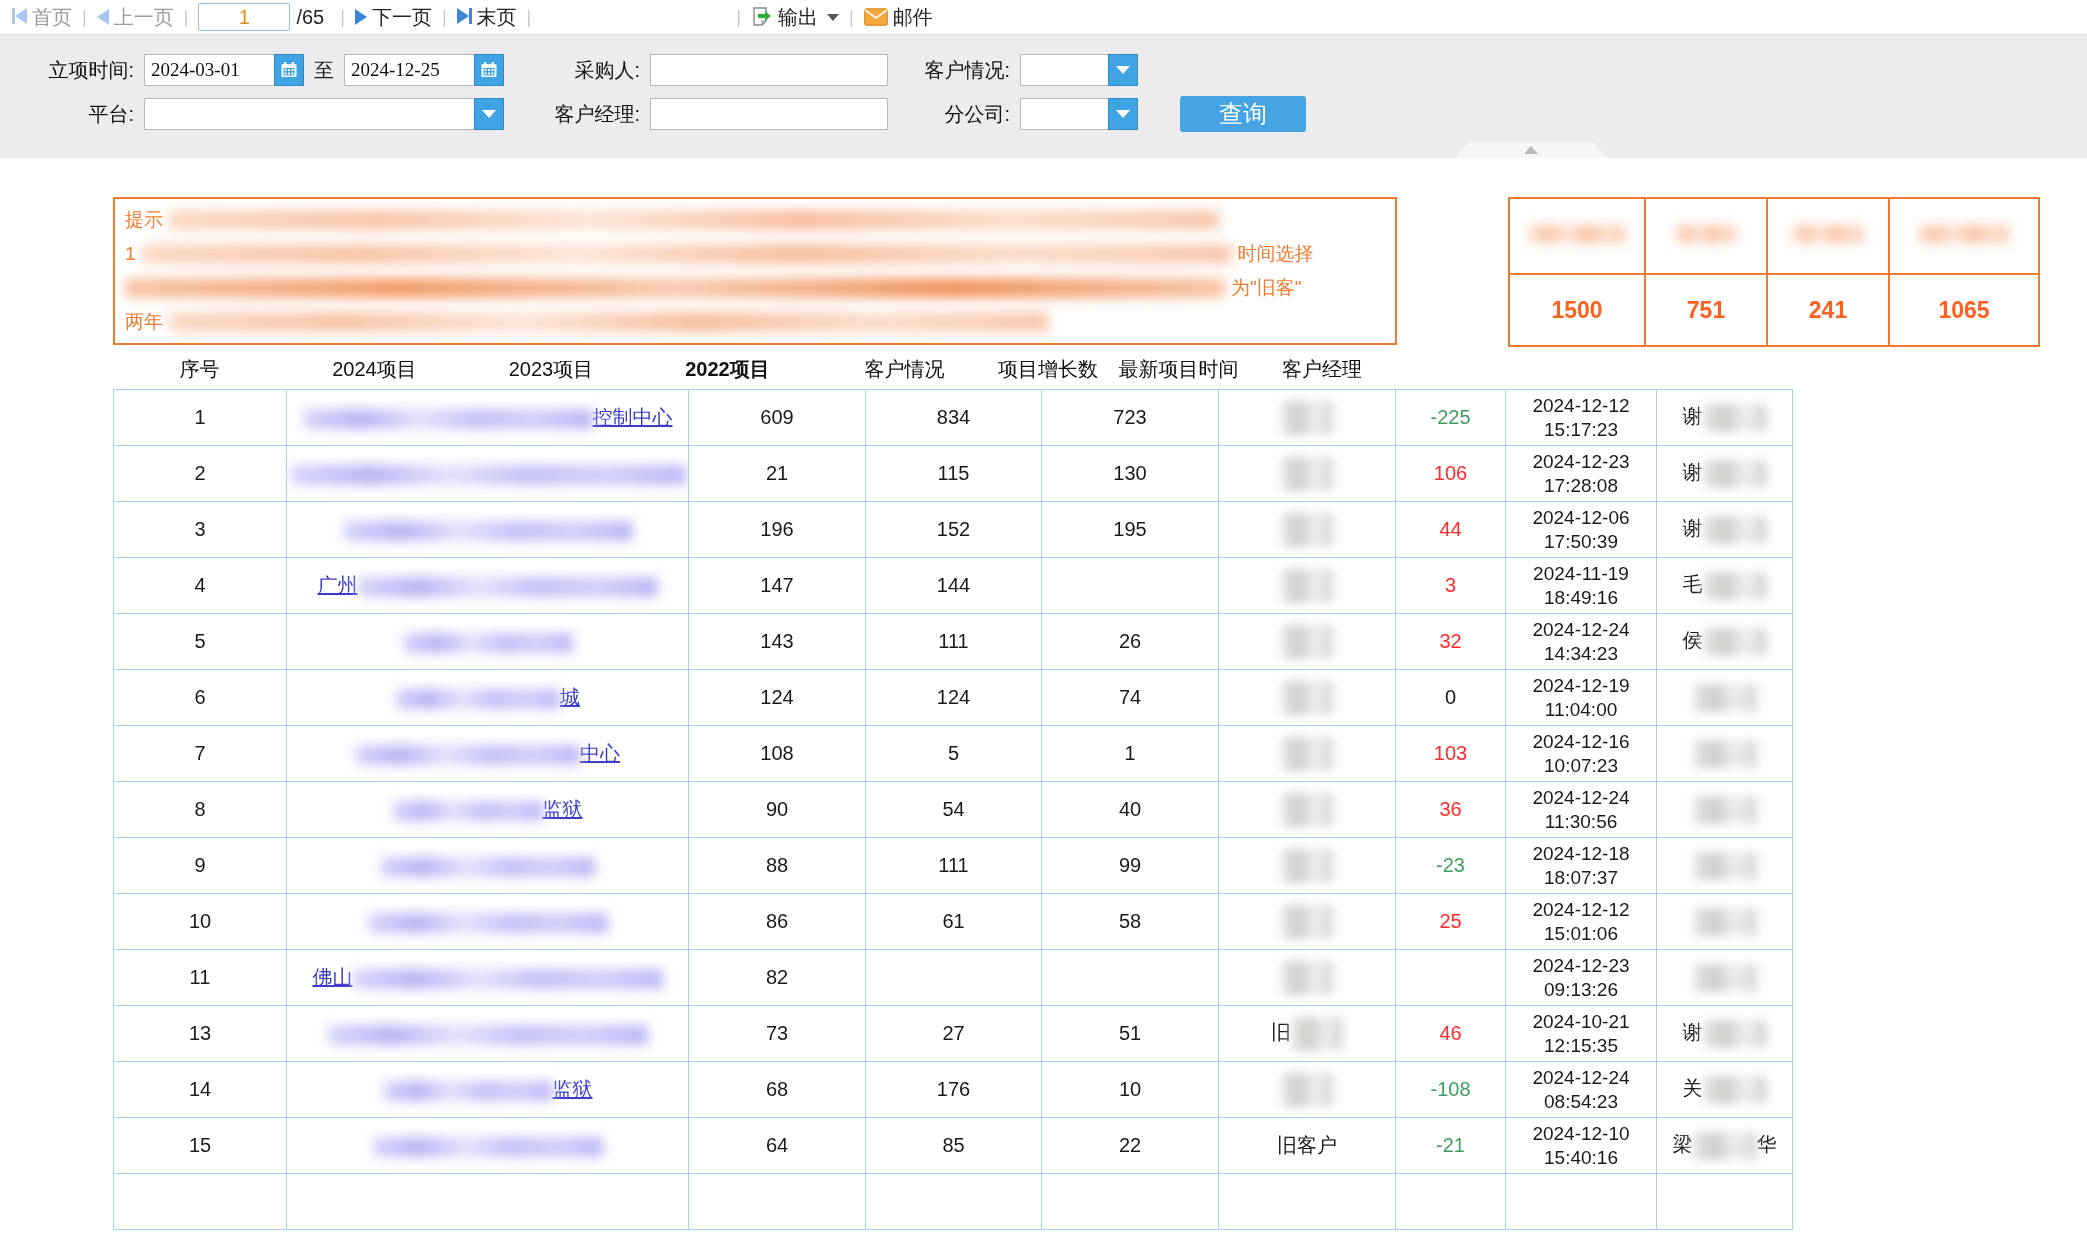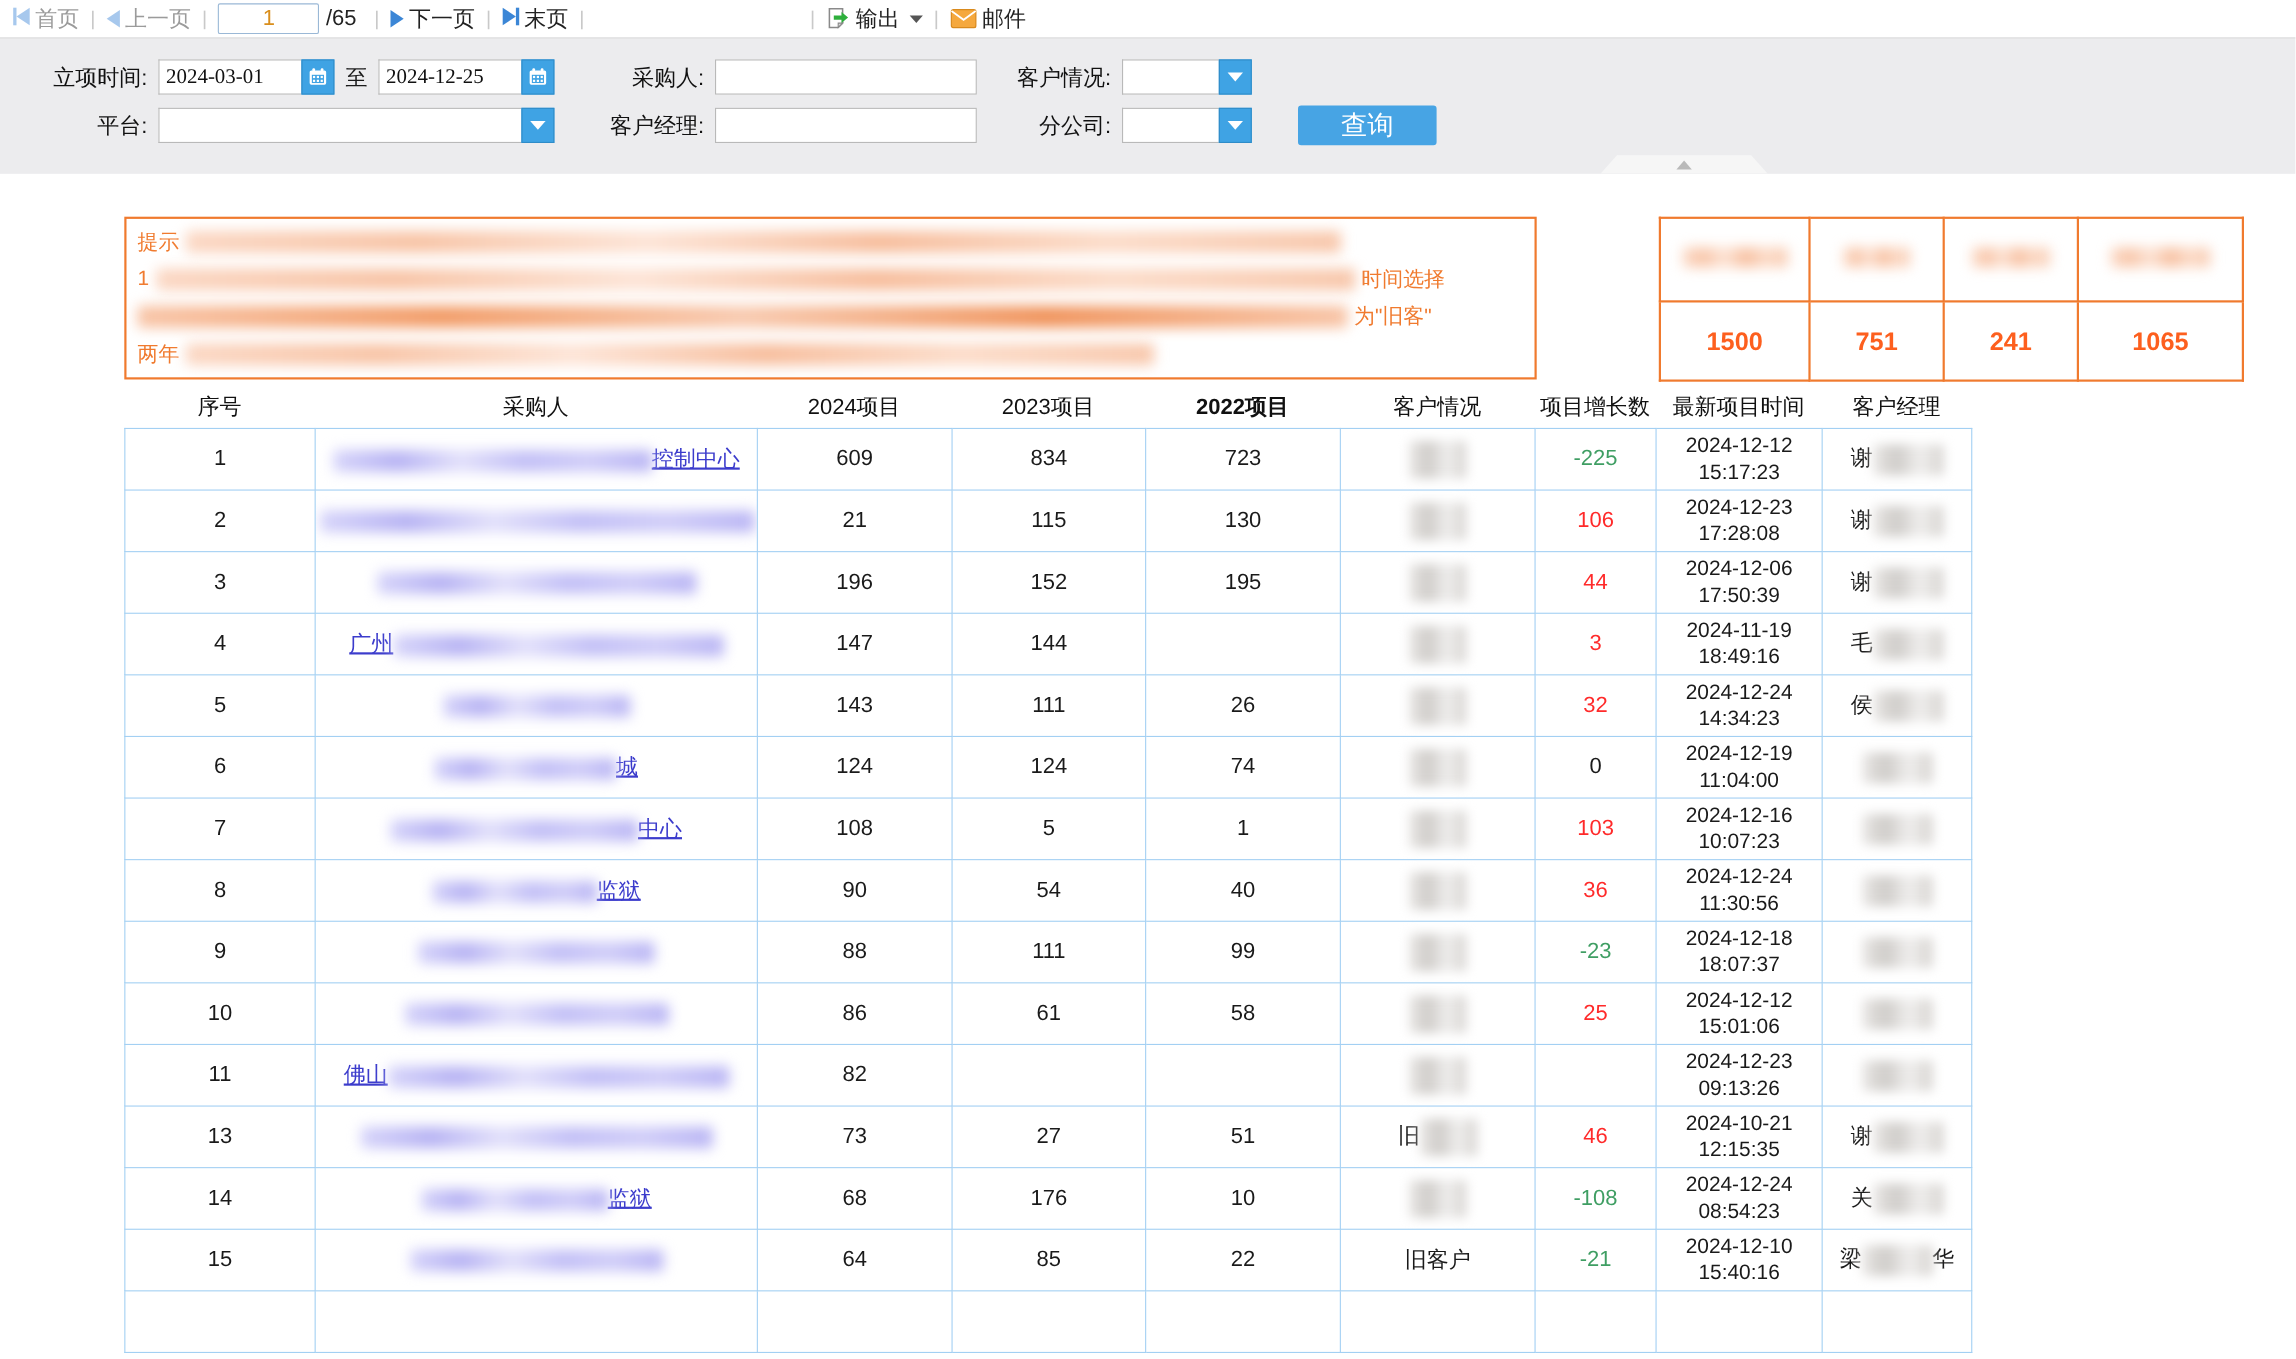--- a/index.html
+++ b/index.html
@@ -243,21 +243,20 @@
             <td>1500</td>
             <td>751</td>
             <td>241</td>
             <td>1065</td>
           </tr>
       </tbody>
     </table>
 
     <div class="grid-header" id="grid-header">
         <div class="gh" style="width: 173px;">序号</div>
-        <div class="gh" style="width: 402px;">采购人</div>
         <div class="gh" style="width: 177px;">2024项目</div>
         <div class="gh" style="width: 176px;">2023项目</div>
         <div class="gh" style="width: 177px; font-weight: bold;">2022项目</div>
         <div class="gh" style="width: 177px;">客户情况</div>
         <div class="gh" style="width: 110px;">项目增长数</div>
         <div class="gh" style="width: 151px;">最新项目时间</div>
         <div class="gh" style="width: 136px;">客户经理</div>
       </div>
 
     <table class="grid-body">

